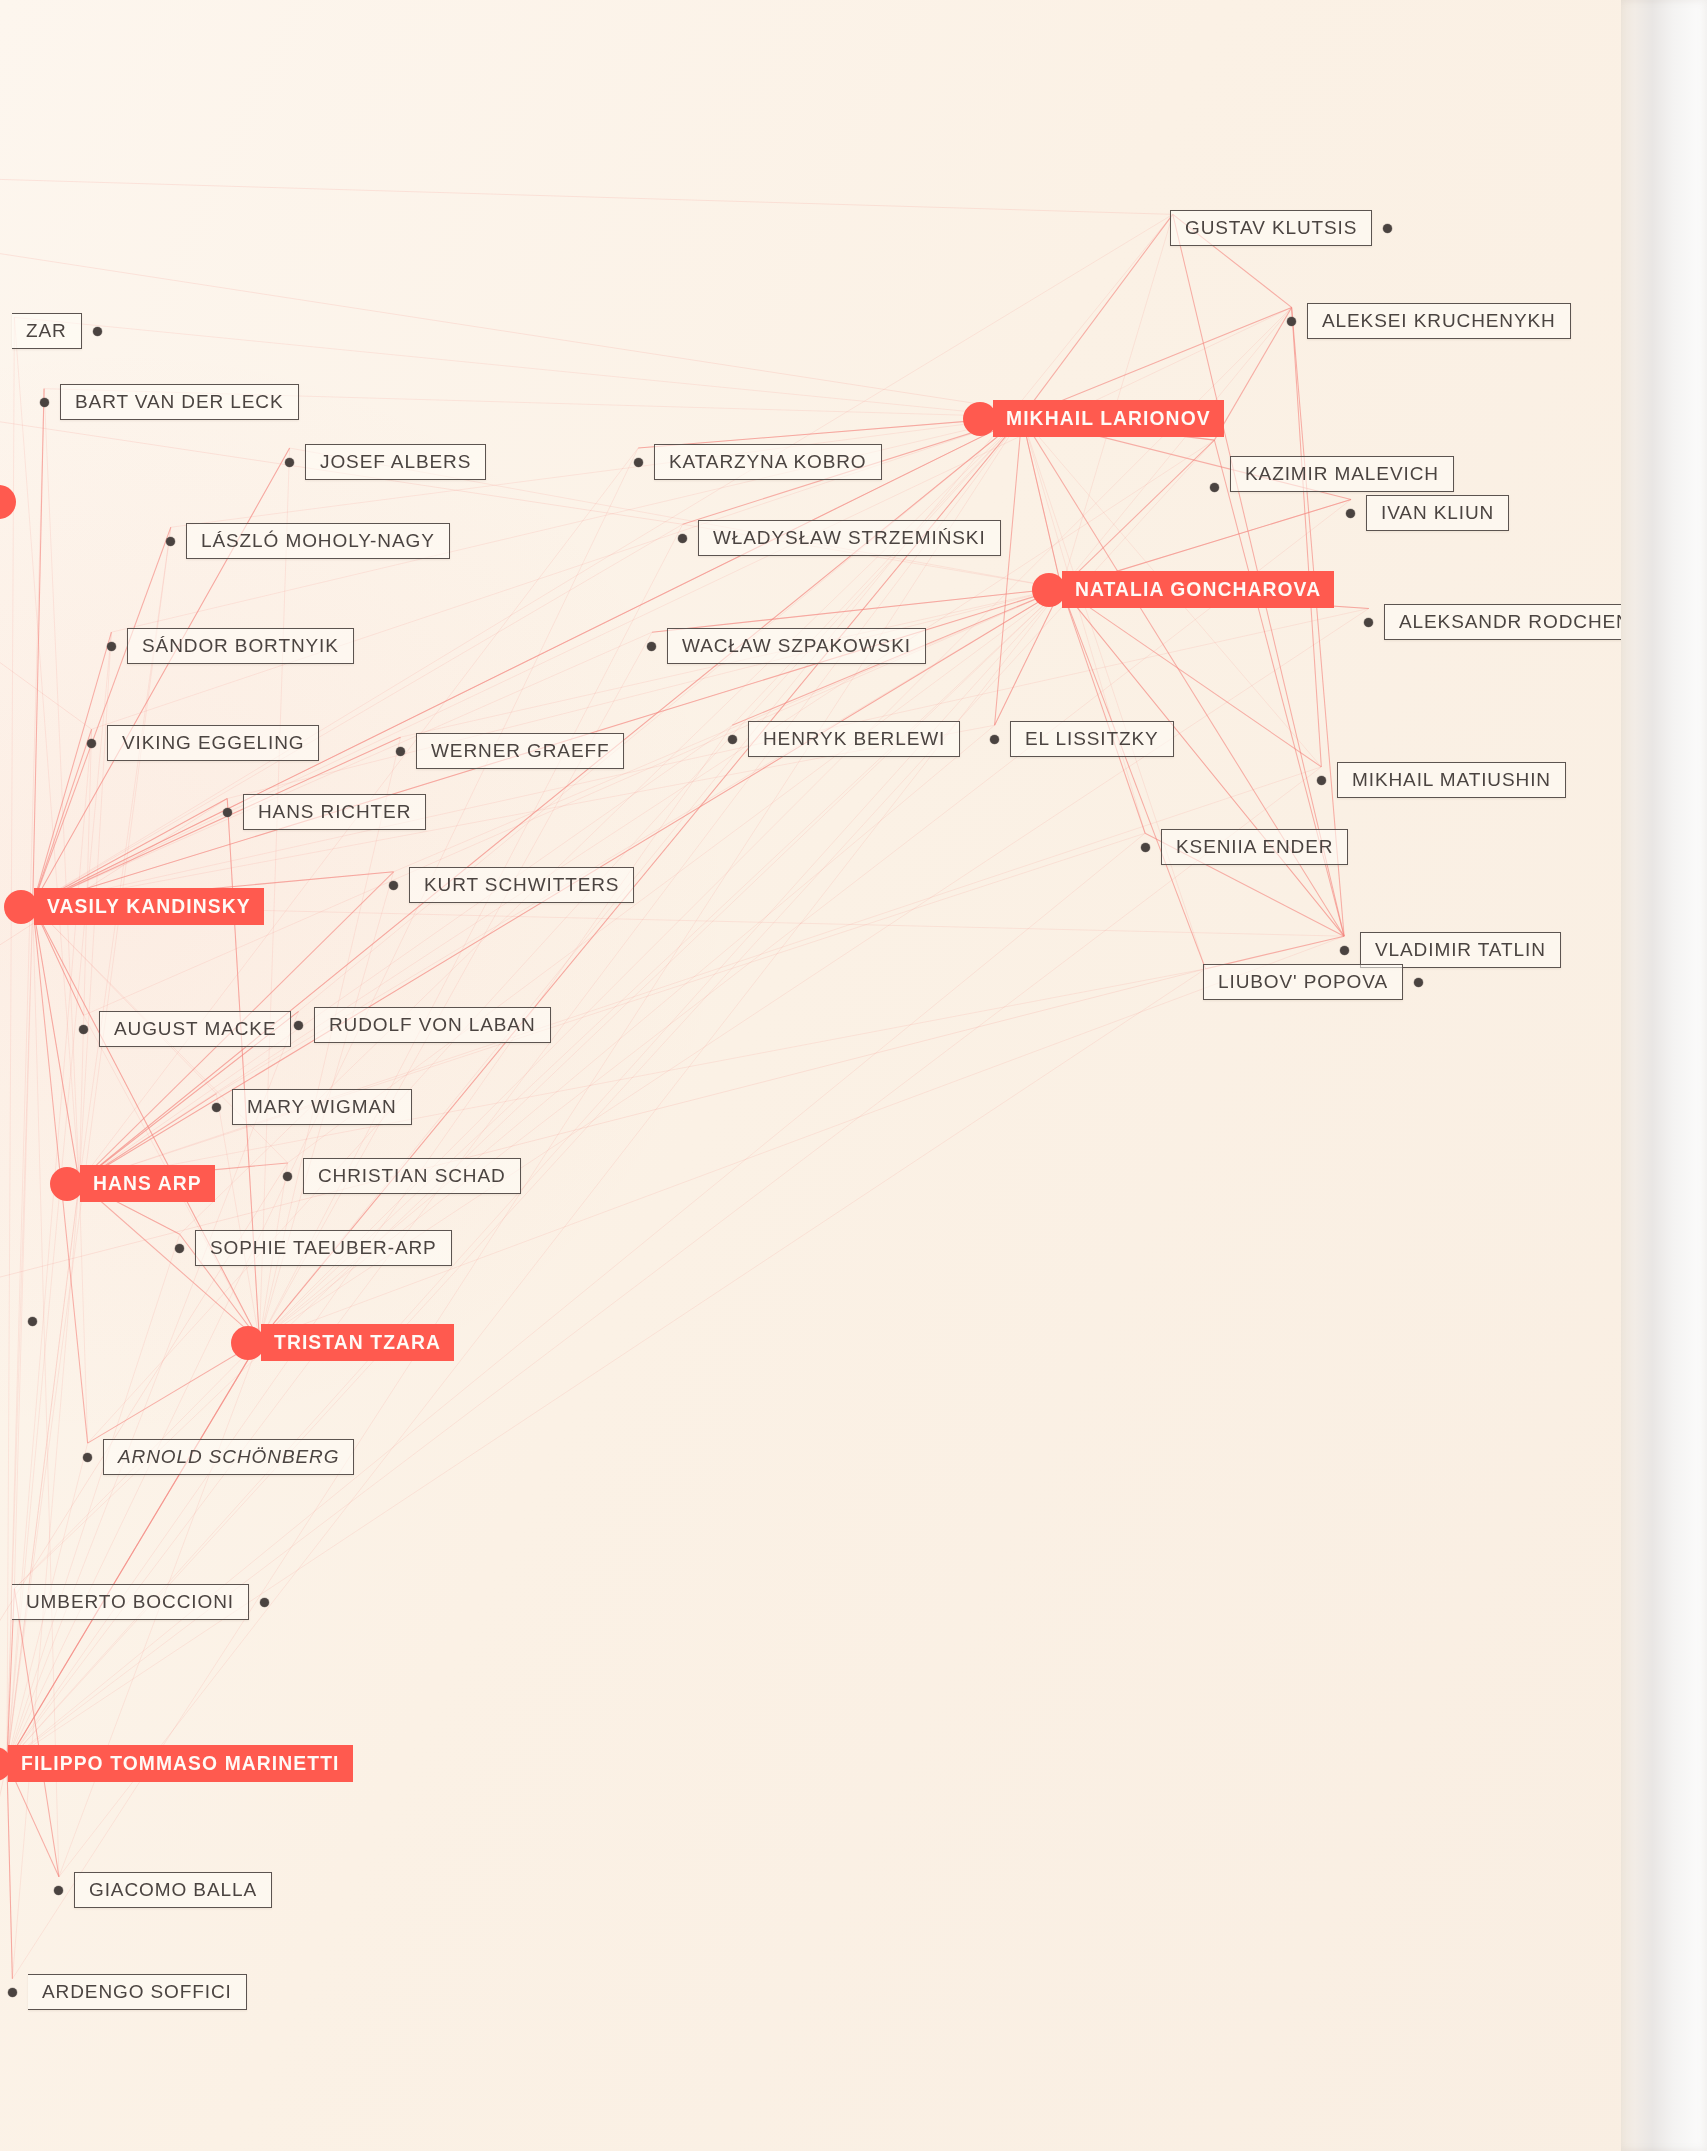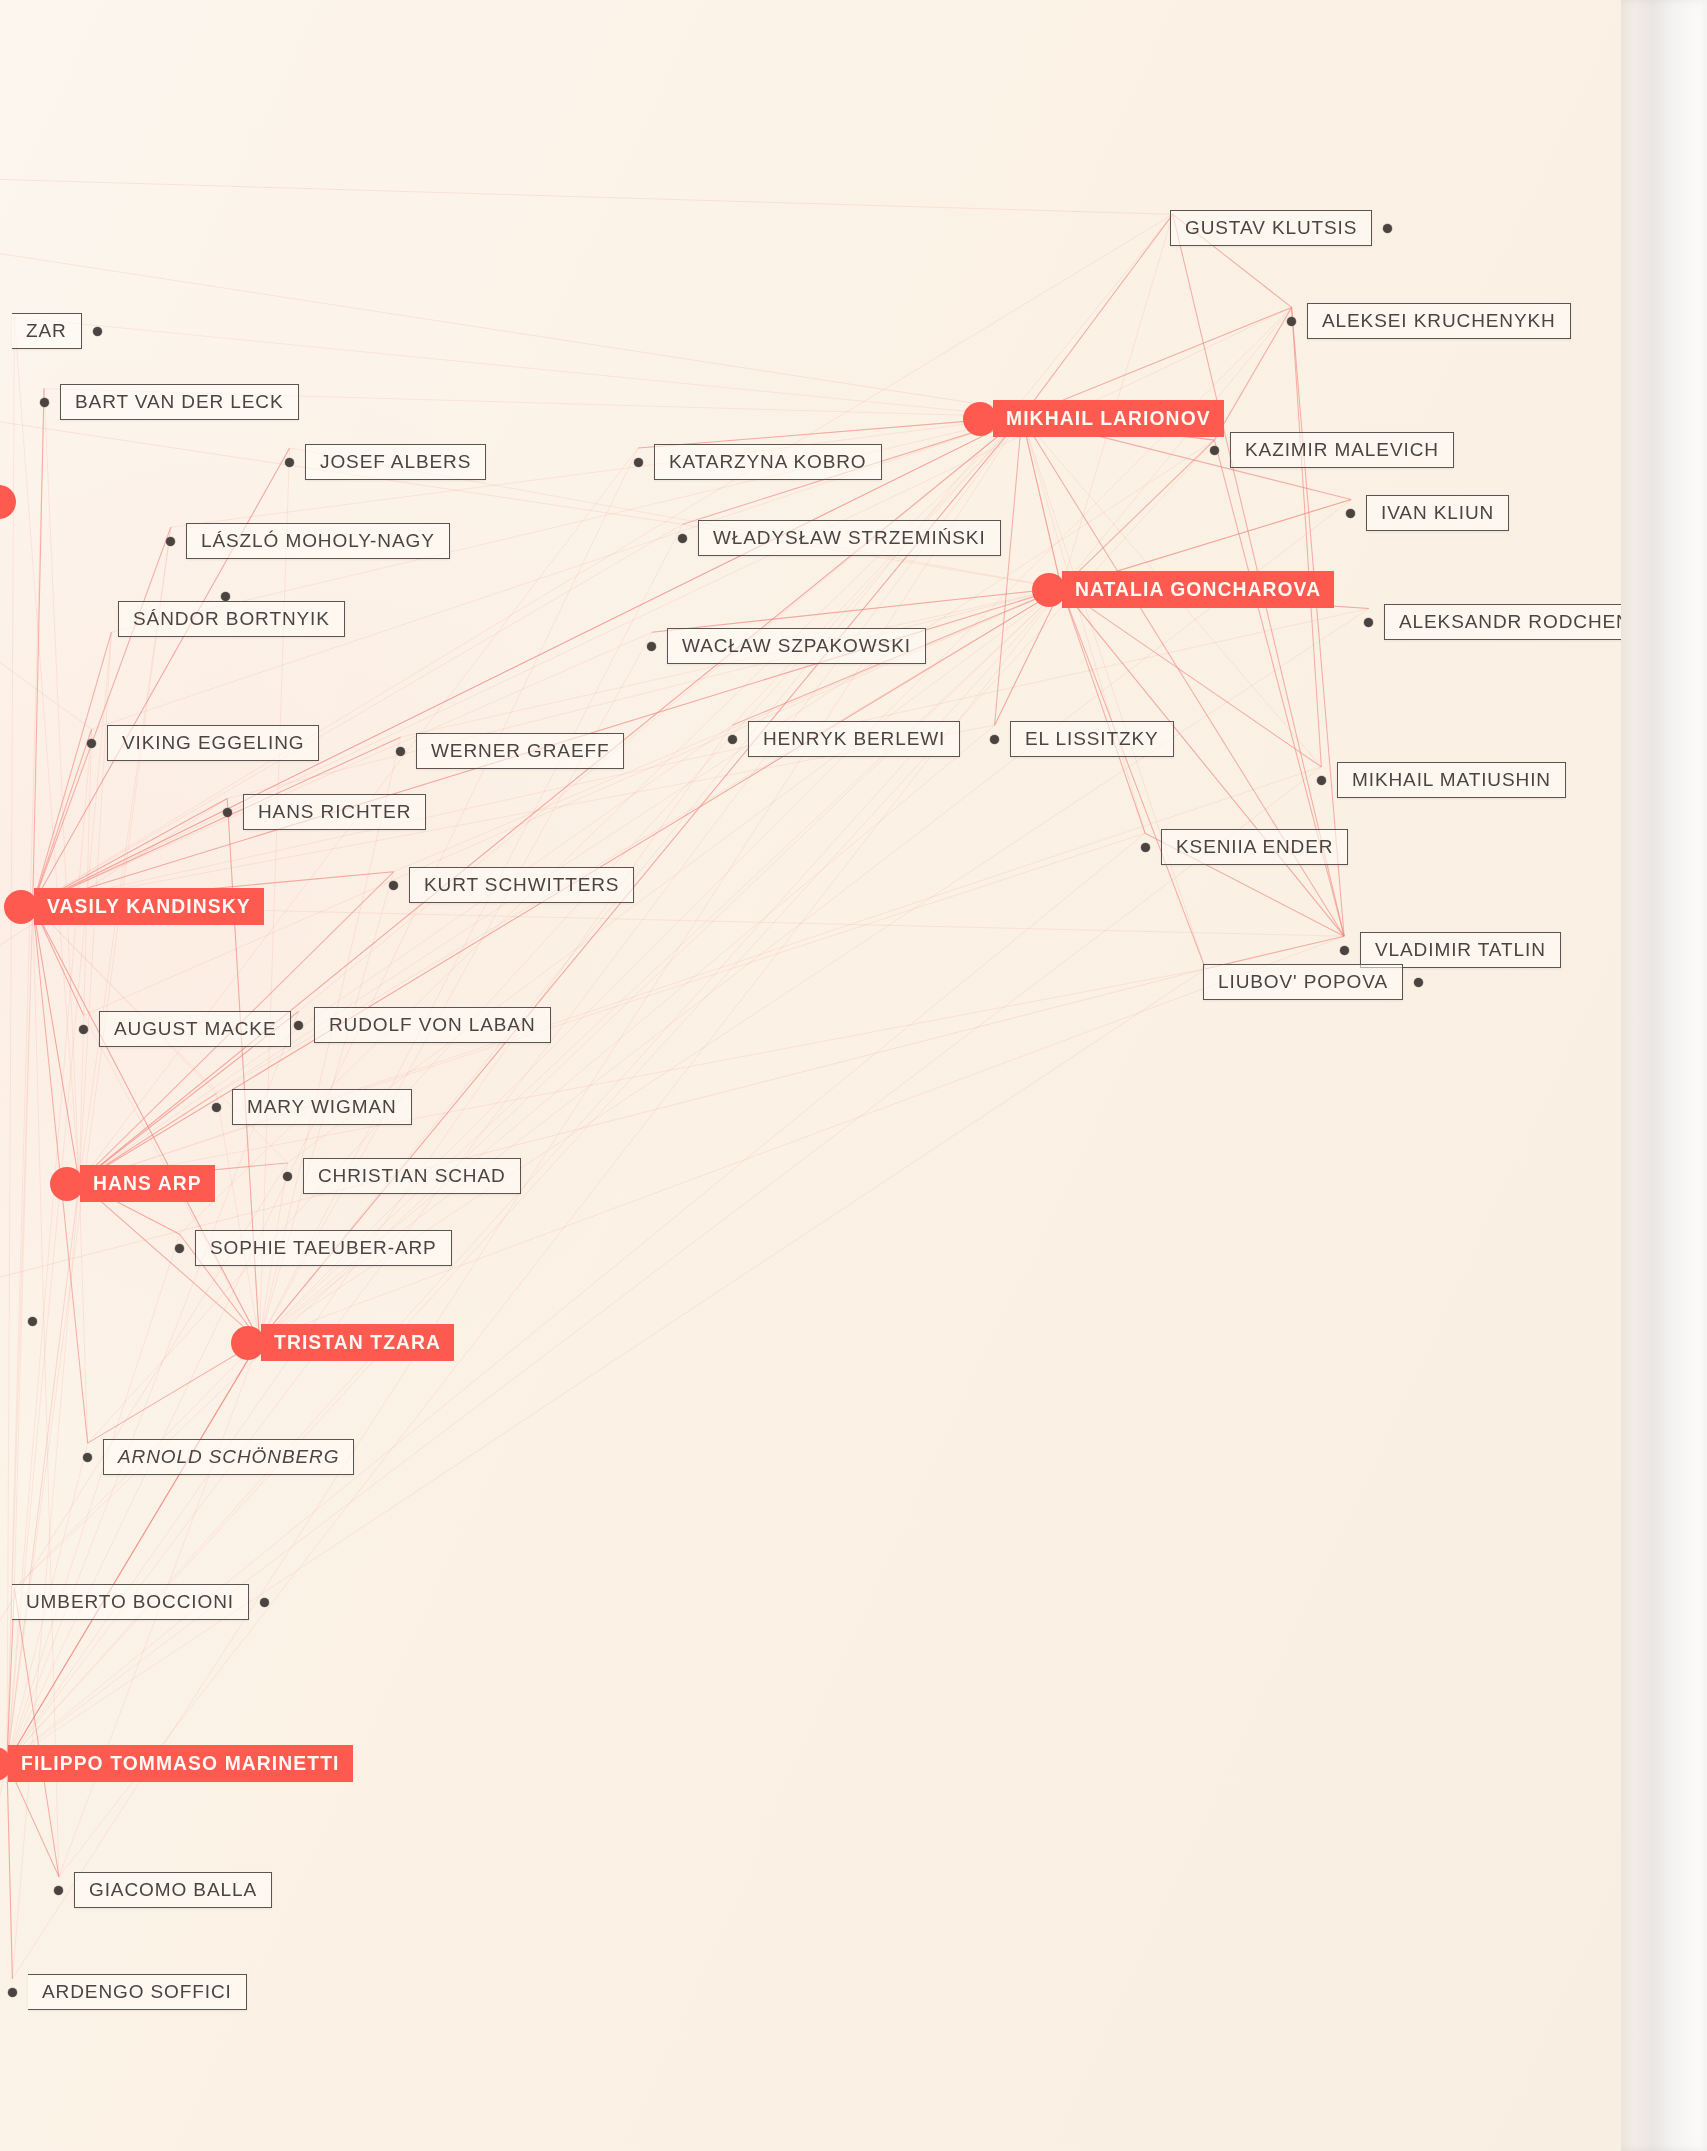--- a/index.html
+++ b/index.html
@@ -269,21 +269,21 @@
         <span class="box">ALEKSEI KRUCHENYKH</span>
       </div>
       <div class="node" style="left: 40px; top: 384px;">
         <span class="dot"></span>
         <span class="box">BART VAN DER LECK</span>
       </div>
       <div class="node hl" style="left: 975px; top: 400px; justify-content: space-between;">
         <span class="dot"></span>
         <span class="box">MIKHAIL LARIONOV</span>
       </div>
-      <div class="node" style="left: 1210px; top: 432px;">
+      <div class="node" style="left: 1210px; top: 456px; align-items: flex-end;">
         <span class="dot"></span>
         <span class="box">KAZIMIR MALEVICH</span>
       </div>
       <div class="node" style="left: 285px; top: 444px;">
         <span class="dot"></span>
         <span class="box">JOSEF ALBERS</span>
       </div>
       <div class="node" style="left: 634px; top: 444px;">
         <span class="dot"></span>
         <span class="box">KATARZYNA KOBRO</span>
@@ -304,21 +304,21 @@
         <span class="dot"></span>
       </div>
       <div class="node hl" style="left: 1044px; top: 571px;">
         <span class="dot"></span>
         <span class="box">NATALIA GONCHAROVA</span>
       </div>
       <div class="node" style="left: 1364px; top: 604px;">
         <span class="dot"></span>
         <span class="box">ALEKSANDR RODCHENKO</span>
       </div>
-      <div class="node" style="left: 107px; top: 592px; flex-direction: column;">
+      <div class="node" style="left: 107px; top: 628px;">
         <span class="dot"></span>
         <span class="box">SÁNDOR BORTNYIK</span>
       </div>
       <div class="node" style="left: 647px; top: 628px;">
         <span class="dot"></span>
         <span class="box">WACŁAW SZPAKOWSKI</span>
       </div>
       <div class="node" style="left: 87px; top: 725px;">
         <span class="dot"></span>
         <span class="box">VIKING EGGELING</span>

